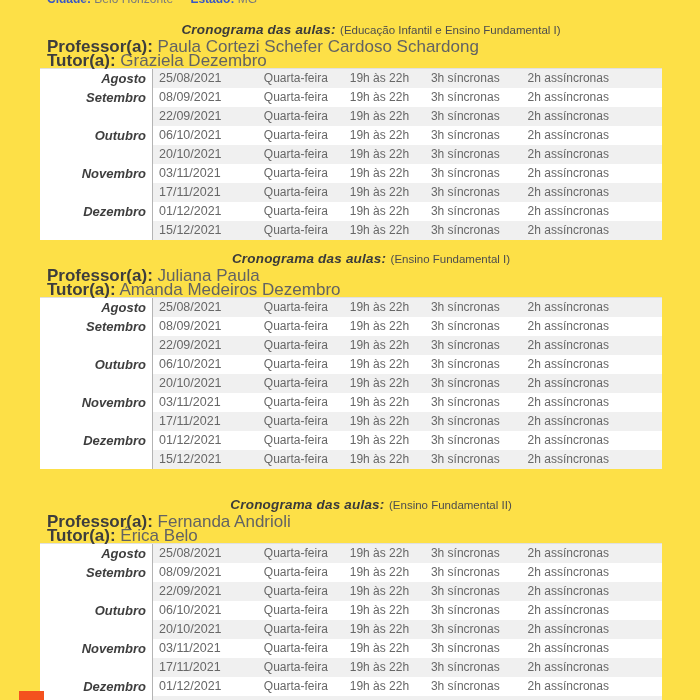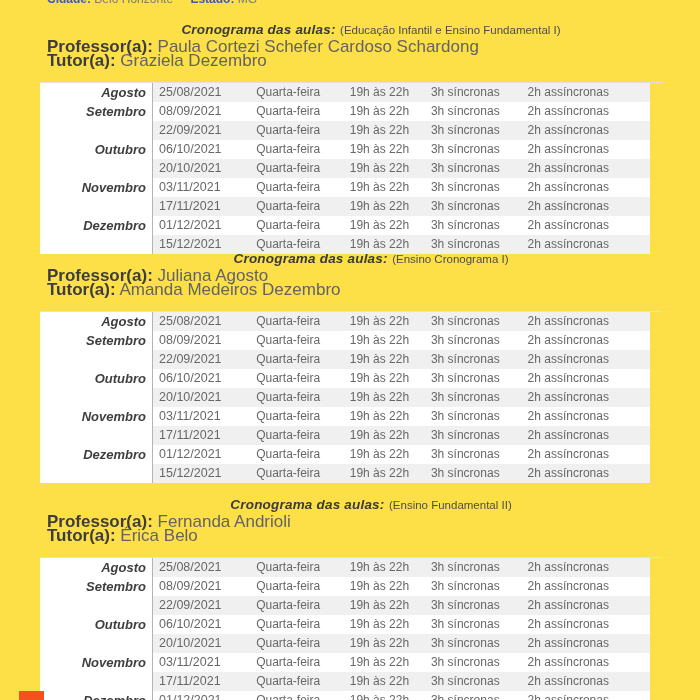--- a/index.html
+++ b/index.html
@@ -52,49 +52,49 @@
     font-size: 17px;
     line-height: 13.5px;
     white-space: nowrap;
   }
   .m-label { font-weight: bold; color: #3d3d3d; }
   .m-value { color: #636363; }
 
   
   .table {
     margin-left: 40px;
-    margin-top: 15px;
+    margin-top: 1px;
     width: 622px;
     border-top: 1px solid #e0e0e0;
   }
   .row { display: flex; height: 19px; line-height: 19px; }
   .cell { white-space: nowrap; overflow: hidden; }
   .month {
     width: 106px;
     padding-right: 6px;
     text-align: right;
     font-weight: bold;
     font-style: italic;
     font-size: 13px;
     color: #3e3e3e;
     background: #ffffff;
   }
   .cells {
     display: flex;
     width: 473px;
-    padding-right: 24px;
+    padding-right: 36px;
     border-left: 1px solid #b4b4b4;
     background: #ffffff;
     font-size: 12px;
     color: #676767;
     gap: 10px;
   }
   .row.striped .cells { background: #f0f0f0; }
   .date  { width: 88px; padding-left: 6px; text-align: left; font-size: 12.5px; }
-  .day   { width: 88px; text-align: center; }
+  .day   { width: 88px; text-align: right; }
   .time  { width: 92px; text-align: center; }
   .sync  { width: 96px; }
   .async { width: 109px; }
 
   
   .footer-logo {
     position: absolute;
     left: 19px;
     top: 691px;
     width: 25px;
@@ -228,25 +228,25 @@
           </div>
         </div>
       </div>
 
     </div>
   </section>
 
   <section class="schedule-section sec-1">
     <div class="sec-title">
       <span class="t-main">Cronograma das aulas:</span>
-      <span class="t-sub">(Ensino Cronograma I)</span>
+      <span class="t-sub">(Ensino Fundamental I)</span>
     </div>
     <div class="meta">
       <span class="m-label">Professor(a):</span>
-      <span class="m-value">Juliana Agosto</span>
+      <span class="m-value">Juliana Paula</span>
     </div>
     <div class="meta">
       <span class="m-label">Tutor(a):</span>
       <span class="m-value">Amanda Medeiros Dezembro</span>
     </div>
     <div class="table">
       <div class="tbody">
         <div class="row striped">
           <div class="cell month">Agosto</div>
           <div class="cells">

